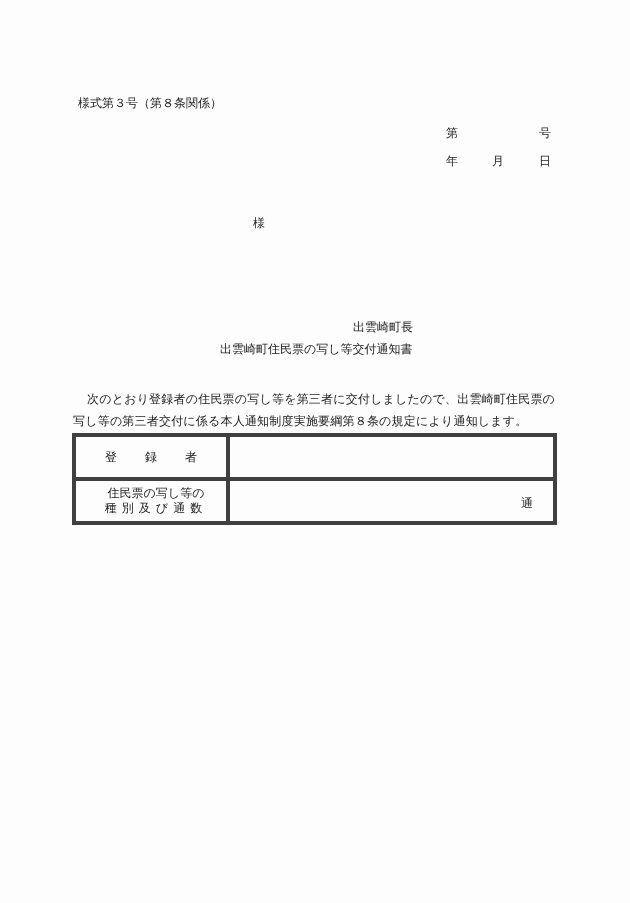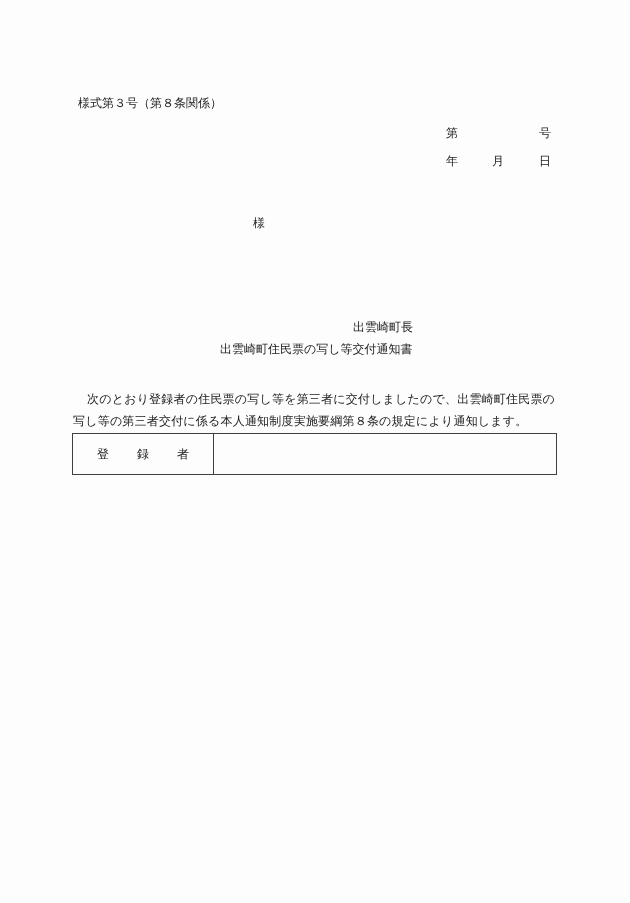--- a/index.html
+++ b/index.html
@@ -15,21 +15,21 @@
     .date-month { left: 492px; top: 154px; }
     .date-day { left: 539px; top: 154px; }
     .addressee { left: 253px; top: 216px; }
     .issuer { left: 353px; top: 280px; margin-top: 40px; }
     .title { left: 220px; top: 342px; text-align: center; }
     .body-text { left: 73px; top: 388px; width: 490px; white-space: normal; line-height: 22px; text-indent: 14px; letter-spacing: 0.2px; }
     table.main {
       position: absolute; left: 72px; top: 433px; width: 485px;
       border-collapse: collapse; font-size: 12px;
     }
-    table.main td { border: 1px solid #404040; padding: 0; vertical-align: middle; }
+    table.main td { border: 4px solid #404040; padding: 0; vertical-align: middle; }
     td.label { width: 140px; text-align: center; }
     td.value { position: relative; }
     .row1 td { height: 40px; }
     .row2 td { height: 41px; }
     .row3 td { height: 40px; }
     .row4 td { height: 47px; }
     .spread { display: inline-block; }
     .lbl-registrant { letter-spacing: 28px; margin-right: -28px; }
     .lbl-date { letter-spacing: 8px; margin-right: -8px; }
     .lbl-two { text-align: left; padding-left: 10px !important; line-height: 15px; }
@@ -60,14 +60,23 @@
 <div class="abs body-text">次のとおり登録者の住民票の写し等を第三者に交付しましたので、出雲崎町住民票の写し等の第三者交付に係る本人通知制度実施要綱第８条の規定により通知します。</div>
 
 <table class="main">
   <tbody>
       <tr class="row1">
     <td class="label">
       <span class="spread lbl-registrant">登録者</span>
     </td>
     <td class="value"></td>
   </tr>
+  <tr class="row3">
+    <td class="label lbl-two">
+      <div>住民票の写し等の</div>
+      <div class="l2">種別及び通数</div>
+    </td>
+    <td class="value">
+      <span class="v-copies">通</span>
+    </td>
+  </tr>
 </tbody>
   </table>
 
 </body></html>

